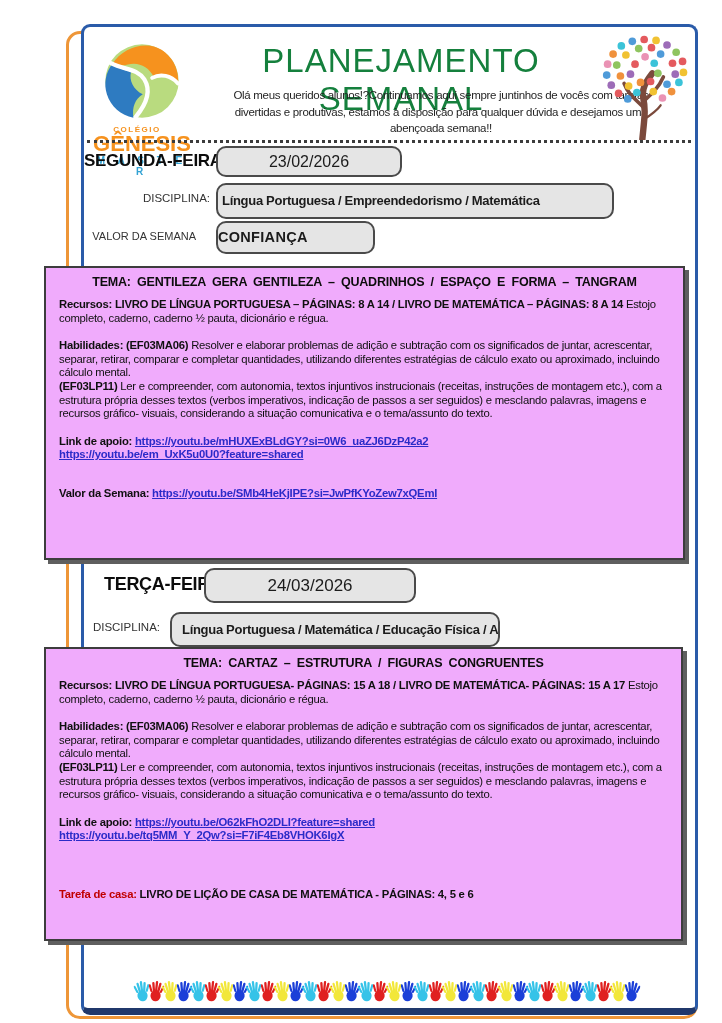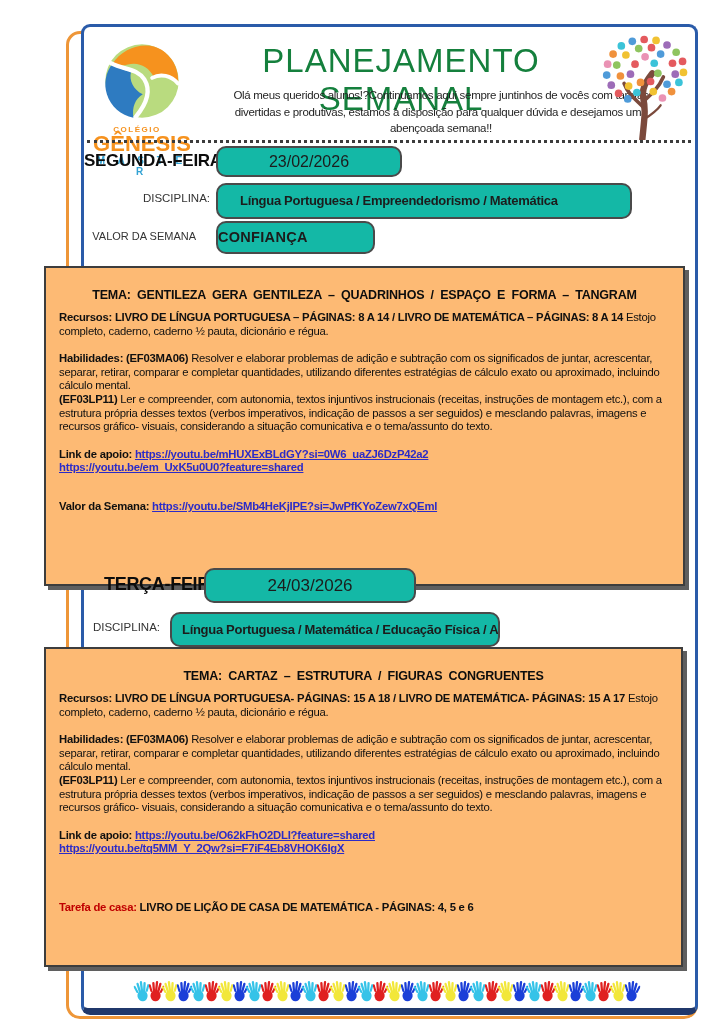--- a/index.html
+++ b/index.html
@@ -28,36 +28,36 @@
     position:absolute;left:226px;top:87px;width:430px;text-align:center;
     font-size:11.5px;line-height:16.5px;color:#1f1f1f;letter-spacing:-0.3px;
   }
   .tree{position:absolute;left:600px;top:34px;}
   .dotted-sep{position:absolute;left:87px;top:140px;width:604px;height:0;border-top:3px dotted #3c3c3c;}
   
   .day-label{position:absolute;font-weight:800;color:#0c0c0c;letter-spacing:-0.3px;}
   .day1-label{left:84px;top:151px;font-size:17px;}
   .day2-label{left:104px;top:574px;font-size:18px;}
   .field-box{
-    position:absolute;border:2px solid #4a4a4a;border-radius:10px;background:#14b8a6;
+    position:absolute;border:2px solid #4a4a4a;border-radius:10px;background:#e5e5e5;
     color:#1c1c1c;white-space:nowrap;overflow:hidden;
   }
   .date1{left:216px;top:146px;width:182px;height:27px;text-align:center;font-size:16px;line-height:27px;}
   .date2{left:204px;top:568px;width:208px;height:31px;text-align:center;font-size:17px;line-height:31px;}
   .side-label{position:absolute;text-align:right;color:#333;}
   .disc1-label{left:60px;top:192px;width:150px;font-size:11.5px;}
   .disc2-label{left:20px;top:621px;width:140px;font-size:11.5px;}
   .valor-label{left:44px;top:230px;width:152px;font-size:11px;}
-  .disc1{left:216px;top:183px;width:390px;height:32px;font-weight:700;font-size:13px;line-height:32px;padding-left:22px;letter-spacing:-0.3px;}
+  .disc1{left:216px;top:183px;width:390px;height:32px;font-weight:700;font-size:13px;line-height:32px;padding-left:4px;letter-spacing:-0.3px;}
   .disc2{left:170px;top:612px;width:316px;height:31px;font-weight:700;font-size:13px;line-height:31px;padding-left:10px;letter-spacing:-0.3px;}
   .valor1{left:216px;top:221px;width:155px;height:29px;text-align:left;font-weight:700;font-size:14.5px;line-height:29px;letter-spacing:0.3px;}
   
   .lesson-box{
-    position:absolute;background:#fdba74;border:2px solid #3d3d3d;box-shadow:4px 4px 0 #5f5f5f;
-    padding:20px 13px;
+    position:absolute;background:#f0abfc;border:2px solid #3d3d3d;box-shadow:4px 4px 0 #5f5f5f;
+    padding:7px 13px;
   }
   .box1{left:44px;top:266px;width:611px;height:276px;}
   .box2{left:44px;top:647px;width:609px;height:276px;}
   .tema{text-align:center;font-weight:700;font-size:12.5px;letter-spacing:-0.2px;word-spacing:3px;color:#0d0d0d;}
   .para{font-size:11.3px;line-height:13.6px;letter-spacing:-0.25px;color:#101010;}
   .b{font-weight:700;}
   .m-recursos{margin-top:9px;}
   .m-habilidades{margin-top:14px;}
   .m-links{margin-top:14px;}
   .m-valorlink{margin-top:25px;}

